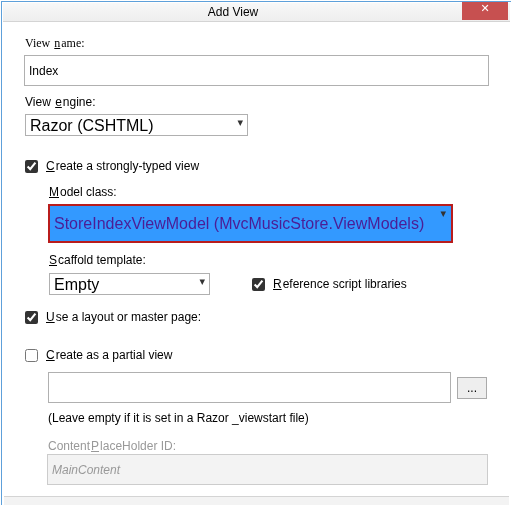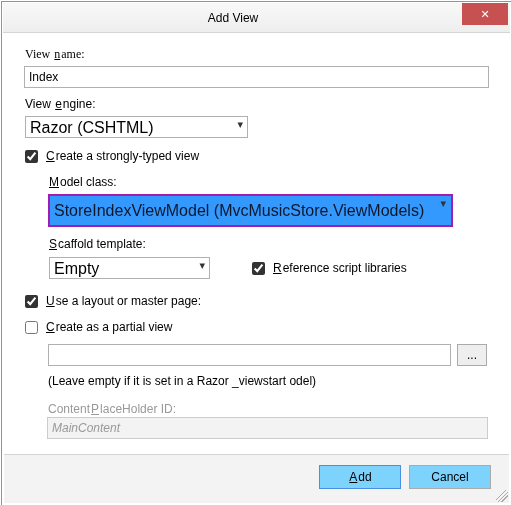--- a/index.html
+++ b/index.html
@@ -48,21 +48,21 @@
       overflow: hidden;
     }
     .label {
       display: block;
       margin-bottom: 3px;
       margin-top: 8px;
     }
     .first-label { margin-top: 0; font-family: Liberation Serif, serif; }
     input[type="text"], .text-input {
       width: 100%;
-      height: 22px;
+      height: 31px;
       border: 1px solid #b0b0b0;
       padding: 2px 4px;
       font-family: inherit;
       font-size: 12px;
       background: #fff;
     }
     .text-input.disabled {
       background: #f3f3f3;
       color: #999;
       border-color: #ccc;
@@ -87,32 +87,32 @@
       position: absolute;
       right: 6px;
       top: 3px;
       font-size: 11px;
       color: #333;
       pointer-events: none;
     }
     .select-engine { width: 223px; }
     .select-model {
       width: 405px;
-      border: 2px solid #a21caf;
+      border: 2px solid #b91c1c;
       background: #3399ff;
-      color: #0f172a;
-      height: 33px;
+      color: #4c1d95;
+      height: 39px;
     }
     .select-model-wrap::after { color: #333; right: 8px; top: 4px; }
     .select-scaffold { width: 161px; }
     .check-row {
       display: flex;
       align-items: center;
       gap: 6px;
-      margin-top: 8px;
+      margin-top: 20px;
     }
     .check-row.sub { margin-top: 10px; }
     input[type="checkbox"] {
       width: 13px;
       height: 13px;
       accent-color: #333;
     }
     .indent {
       margin-left: 22px;
     }
@@ -242,21 +242,21 @@
   <div class="check-row">
     <input type="checkbox" style="">
     <label><span class="ul">C</span>reate as a partial view</label>
   </div>
 
   <div class="indent">
     <div class="layout-row">
       <input type="text" class="layout-input" value="" style="">
       <button class="browse-btn">...</button>
     </div>
-    <div class="hint">(Leave empty if it is set in a Razor _viewstart odel)</div>
+    <div class="hint">(Leave empty if it is set in a Razor _viewstart file)</div>
 
     <label class="gray-label">Content<span class="ul">P</span>laceHolder ID:</label>
     <input type="text" class="text-input disabled" disabled="" value="MainContent" style="">
   </div>
 
 </div>
 
 <div class="footer">
   <button class="btn default"><span class="ul">A</span>dd</button>
   <button class="btn">Cancel</button>

